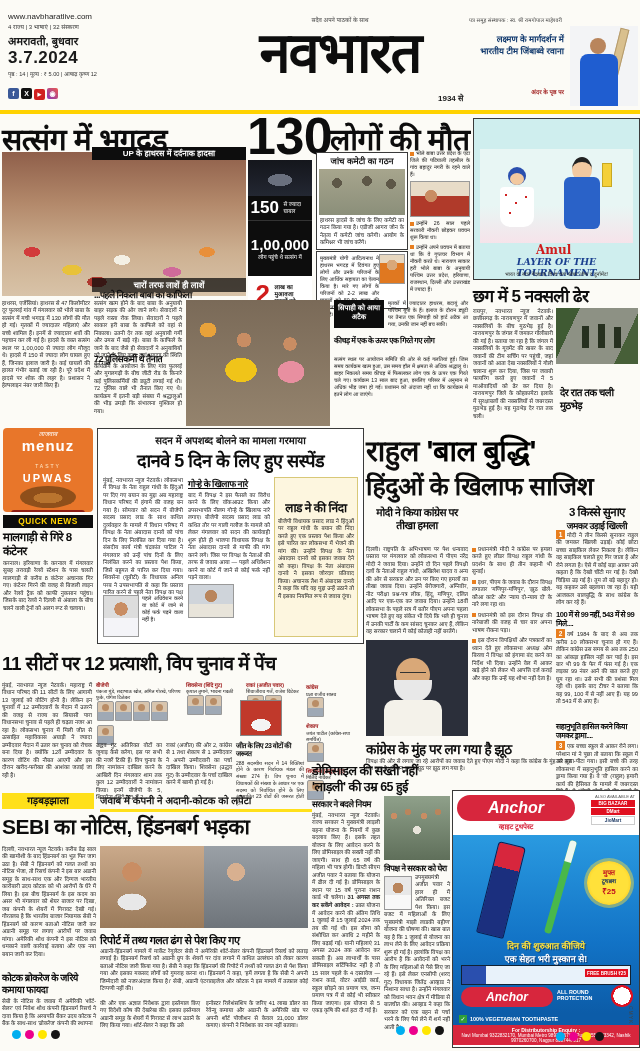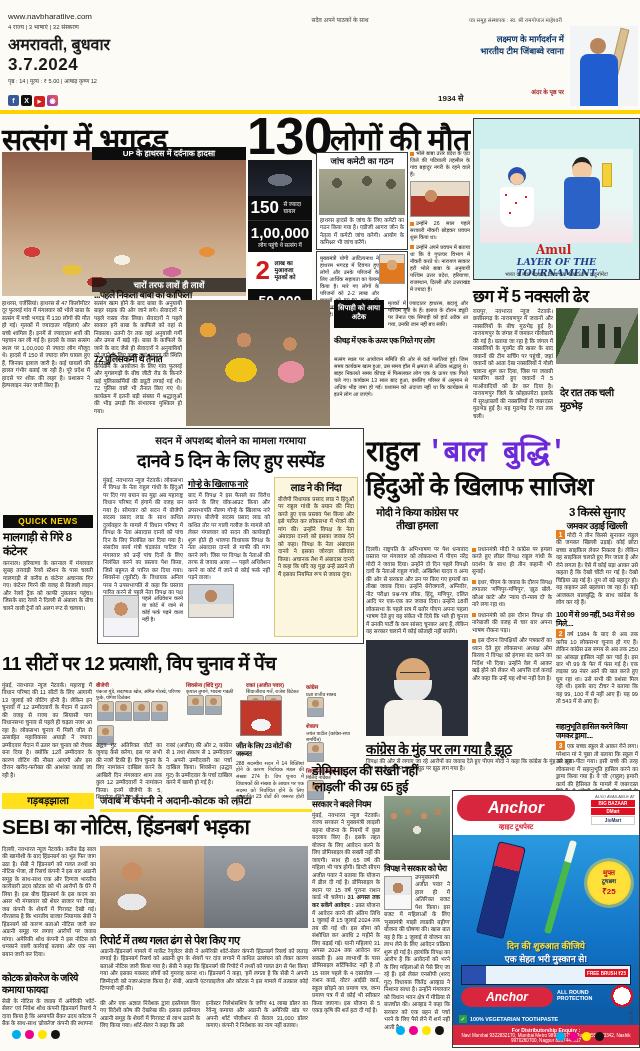--- a/index.html
+++ b/index.html
@@ -28,29 +28,30 @@
 </style>
 </head>
 <body>
 
 <div class="page">
 
   <div class="abs" style="left:0;top:0;width:640px;height:110px;">
     <div class="abs" style="left:8px;top:12px;width:160px;">
       <div style="font-size:8px;color:#222;">www.navbharatlive.com</div>
       <div style="font-size:6px;margin-top:2px;color:#333;">4 राज्य | 3 भाषाएं | 32 संस्करण</div>
-      <div style="font-size:16px;font-weight:bold;margin-top:2px;">अमरावती, बुधवार</div>
+      <div style="font-size:11px;font-weight:bold;margin-top:2px;">अमरावती, बुधवार</div>
       <div style="font-size:17px;font-weight:900;letter-spacing:0.5px;">3.7.2024</div>
       <div style="font-size:5.6px;margin-top:2px;color:#333;">पृष्ठ : 14 | मूल्य : ₹ 5.00 | आषाढ़ कृष्ण 12</div>
       <div style="margin-top:4px;">
         <span class="soc" style="background:#3b5998;">f</span><span class="soc" style="background:#111;">X</span><span class="soc" style="background:#d02020;font-size:5px;">▶</span><span class="soc" style="background:linear-gradient(45deg,#8a3ab9,#e95950);">◉</span>
       </div>
     </div>
     <div class="abs center" style="left:225px;top:16px;width:230px;font-size:6px;color:#444;">सदैव अपने पाठकों के साथ</div>
     <div class="abs" style="left:392px;top:16px;width:170px;font-size:5.4px;color:#444;text-align:right;">पत्र समूह संस्थापक : स्व. श्री रामगोपाल माहेश्वरी</div>
+    <div class="abs hd" style="left:222px;top:22px;width:236px;font-size:56px;line-height:1.1;text-align:center;letter-spacing:-2px;">नवभारत</div>
     <div class="abs" style="left:438px;top:92px;font-size:8px;font-weight:bold;">1934 से</div>
 
     <div class="abs" style="left:472px;top:26px;width:166px;height:80px;">
       <div class="abs" style="left:0;top:8px;width:92px;font-size:8.6px;font-weight:bold;color:#123a6e;line-height:1.35;text-align:right;">लक्ष्मण के मार्गदर्शन में भारतीय टीम जिंबाब्वे रवाना</div>
       <div class="abs" style="left:0;top:62px;width:92px;font-size:6px;font-weight:bold;color:#a02020;text-align:right;">अंदर के पृष्ठ पर</div>
       <div class="abs" style="left:98px;top:0;width:68px;height:80px;background:#f3f4f6;overflow:hidden;">
         <div class="abs" style="left:44px;top:2px;width:7px;height:52px;background:#d9c08e;transform:rotate(14deg);border:1px solid #b49b6e;"></div>
         <div class="abs" style="left:20px;top:12px;width:16px;height:16px;border-radius:50%;background:#b9855c;"></div>
         <div class="abs" style="left:10px;top:28px;width:38px;height:52px;border-radius:8px 8px 0 0;background:#1f5dd0;"></div>
       </div>
@@ -73,21 +74,21 @@
 
   <div class="abs hd" style="left:330px;top:118px;font-size:30px;">लोगों की मौत</div>
   <div class="abs center" style="left:92px;top:147px;width:154px;height:13px;background:#0d0d0d;color:#fff;font-size:8px;font-weight:bold;line-height:13px;">UP के हाथरस में दर्दनाक हादसा</div>
 
   <div class="abs" style="left:248px;top:160px;width:64px;height:262px;background:#0d0d0d;color:#fff;">
     <div style="height:36px;background:radial-gradient(20px 10px at 32px 20px,#6a707e 60%,transparent 61%),linear-gradient(180deg,#14161c,#232732);"></div>
     <div class="center" style="padding:2px 2px;">
       <span style="font-size:17px;font-weight:900;">150</span>
       <span style="font-size:5.6px;display:inline-block;width:26px;text-align:left;line-height:1.2;">से ज्यादा घायल</span>
     </div>
-    <div class="center" style="border-top:1px solid #333;padding:3px 2px;">
+    <div class="center" style="border-top:1px solid #333;padding:15px 2px;">
       <div style="font-size:15px;font-weight:900;">1,00,000</div>
       <div style="font-size:5.6px;">लोग पहुंचे थे सत्संग में</div>
     </div>
     <div class="center" style="background:#fff;color:#111;padding:3px 2px;">
       <span style="font-size:26px;font-weight:900;color:#d01c1c;">2</span>
       <span style="font-size:6px;display:inline-block;width:30px;text-align:left;font-weight:bold;line-height:1.2;">लाख का मुआवजा मृतकों को</span>
     </div>
     <div class="center" style="padding:4px 2px;">
       <div style="font-size:14px;font-weight:900;">50,000</div>
       <div style="font-size:5.6px;">की आर्थिक सहायता घायलों को</div>
@@ -152,58 +153,69 @@
   <div class="abs hd" style="left:473px;top:284px;font-size:17px;">छग में 5 नक्सली ढेर</div>
   <div class="abs" style="left:556px;top:308px;width:82px;height:56px;background:
     linear-gradient(115deg,#3f5a33 0 22%,#8d9184 22% 78%,#475f38 78%);">
     <div class="abs" style="left:26px;top:18px;width:7px;height:22px;background:#26301f;"></div>
     <div class="abs" style="left:42px;top:16px;width:7px;height:24px;background:#26301f;"></div>
     <div class="abs" style="left:58px;top:19px;width:7px;height:21px;background:#26301f;"></div>
   </div>
   <div class="abs hd" style="left:560px;top:386px;width:78px;font-size:10px;white-space:normal;line-height:1.3;">देर रात तक चली मुठभेड़</div>
   <div class="abs bl" style="left:473px;top:308px;width:80px;height:118px;">रायपुर, नवभारत न्यूज नेटवर्क। छत्तीसगढ़ के नारायणपुर में जवानों और नक्सलियों के बीच मुठभेड़ हुई है। नारायणपुर के जंगल में जमकर गोलीबारी की गई है। बताया जा रहा है कि जंगल में नक्सलियों के मूवमेंट की खबर के बाद जवानों की टीम सर्चिंग पर पहुंची, जहां जवानों को आता देख नक्सलियों ने गोली चलाना शुरू कर दिया, जिस पर जवाबी फायरिंग करते हुए जवानों ने 5 माओवादियों को ढेर कर दिया है। नारायणपुर जिले के कोहकामेटा इलाके में सुरक्षाबलों की नक्सलियों से जबरदस्त मुठभेड़ हुई है। यह मुठभेड़ देर रात तक चली।</div>
 
+  <div class="abs" style="left:3px;top:428px;width:90px;height:84px;background:#e8762a;border-radius:4px;overflow:hidden;">
+    <div class="center" style="color:#fff;font-size:6px;padding-top:2px;font-style:italic;">लाजवाब</div>
+    <div class="center" style="color:#fff;font-size:15px;font-weight:900;letter-spacing:1px;line-height:1;">menuz</div>
+    <div class="center" style="margin-top:1px;">
+      <span style="color:#ffe9c8;font-size:5px;letter-spacing:2px;">TASTY</span>
+      <div style="color:#fff;font-size:11px;font-weight:900;letter-spacing:2px;">UPWAS</div>
+    </div>
+    <div style="margin:2px auto 0;width:56px;height:22px;background:radial-gradient(24px 9px at 28px 12px,#b9742e 60%,#8f4f1a 61%);border-radius:50%;"></div>
+    <div class="center" style="margin:2px 8px 0;background:#8f1d14;color:#fff;font-size:8px;font-weight:bold;border-radius:3px;padding:1px 0;">सिंघाड़ा आटा</div>
+    <div class="abs" style="left:-14px;top:36px;font-size:4px;color:#fff;transform:rotate(-90deg);">Buy online at</div>
+  </div>
   <div class="abs center" style="left:3px;top:515px;width:90px;height:13px;background:#0d0d0d;color:#ffd200;font-size:8.4px;font-weight:900;line-height:13px;letter-spacing:0.5px;">QUICK NEWS</div>
   <div class="abs hd" style="left:3px;top:531px;width:90px;font-size:11.5px;white-space:normal;line-height:1.2;">मालगाड़ी से गिरे 8 कंटेनर</div>
   <div class="abs bl" style="left:3px;top:560px;width:90px;height:80px;">करनाल। हरियाणा के करनाल में मंगलवार सुबह तरावड़ी रेलवे स्टेशन के पास चलती मालगाड़ी से करीब 8 कंटेनर अचानक गिर गए। कंटेनर गिरने की वजह से बिजली लाइन और रेलवे ट्रैक को काफी नुकसान पहुंचा। जिसके बाद रेलवे ने दिल्ली से अंबाला के बीच चलने वाली ट्रेनों को अलग रूट से चलाया।</div>
 
   <div class="abs boxed" style="left:97px;top:428px;width:265px;height:214px;background:#fff;">
     <div class="center" style="font-size:10px;font-weight:bold;padding-top:4px;">सदन में अपशब्द बोलने का मामला गरमाया</div>
     <div class="center hd" style="font-size:18px;margin-top:1px;">दानवे 5 दिन के लिए हुए सस्पेंड</div>
     <div class="abs bl" style="left:5px;top:48px;width:80px;height:116px;">मुंबई, नवभारत न्यूज नेटवर्क। लोकसभा में विपक्ष के नेता राहुल गांधी के हिंदुओं पर दिए गए बयान का मुद्दा अब महाराष्ट्र विधान परिषद में हंगामे की वजह बन गया है। सोमवार को सदन में बीजेपी सदस्य प्रसाद लाड के साथ कथित दुर्व्यवहार के मामले में विधान परिषद में विपक्ष के नेता अंबादास दानवे को पांच दिन के लिए निलंबित कर दिया गया है। संसदीय कार्य मंत्री चंद्रकांत पाटिल ने मंगलवार को उन्हें पांच दिनों के लिए निलंबित करने का प्रस्ताव पेश किया, जिसे बहुमत से पारित कर दिया गया। शिवसेना (यूबीटी) के विधायक अनिल परब ने उपसभापति से कहा कि प्रस्ताव पारित करने से पहले नेता विपक्ष का पक्ष सुना जाए।</div>
     <div class="abs" style="left:5px;top:166px;width:34px;height:40px;background:radial-gradient(11px 11px at 17px 13px,#c98d63 60%,transparent 61%),linear-gradient(180deg,#ddd 55%,#f4f4f8 55%);border:0.5px solid #999;"></div>
     <div class="abs bl" style="left:44px;top:166px;width:41px;height:42px;font-size:5.2px;">पहले अधिवेशन करने या कोर्ट में जाने से कोई फर्क पड़ने वाला नहीं है।</div>
     <div class="abs" style="left:90px;top:48px;width:82px;">
       <div class="hd" style="font-size:9px;text-decoration:underline;">गोऱ्हे के खिलाफ नारे</div>
       <div class="bl" style="margin-top:2px;">बाद में विपक्ष ने इस फैसले का विरोध करने के लिए वॉकआउट किया और उपसभापति नीलम गोऱ्हे के खिलाफ नारे लगाए। बीजेपी सदस्य प्रसाद लाड को कथित तौर पर गाली गलौज के मामले को लेकर मंगलवार को सदन की कार्यवाही शुरू होते ही भाजपा विधायक विपक्ष के नेता अंबादास दानवे से माफी की मांग करने लगे। जिस पर विपक्ष के नेताओं की तरफ से जवाब आया — पहले अधिवेशन करने या कोर्ट में जाने से कोई फर्क नहीं पड़ने वाला।</div>
       <div style="margin-top:2px;width:44px;height:32px;background:radial-gradient(10px 10px at 22px 11px,#b9855c 60%,transparent 61%),linear-gradient(180deg,#cfd4da 60%,#e8e4da 60%);border:0.5px solid #999;"></div>
     </div>
     <div class="abs" style="left:176px;top:48px;width:84px;height:160px;background:#fdf6df;border:0.5px solid #d8c878;box-sizing:border-box;padding:2px 3px;">
-      <div class="hd center" style="font-size:10px;">लाड ने की निंदा</div>
+      <div class="hd center" style="font-size:12px;margin-top:19px;">लाड ने की निंदा</div>
       <div class="bl" style="margin-top:2px;">बीजेपी विधायक प्रसाद लाड ने हिंदुओं पर राहुल गांधी के बयान की निंदा करते हुए एक प्रस्ताव पेश किया और इसे पारित कर लोकसभा में भेजने की मांग की। उन्होंने विपक्ष के नेता अंबादास दानवे को इसका जवाब देने को कहा। विपक्ष के नेता अंबादास दानवे ने इसका जोरदार प्रतिवाद किया। अचानक तैश में अंबादास दानवे ने कहा कि यदि वह मुद्दा उन्हें उठाने तो मैं इसका नियमित रूप से जवाब दूंगा।</div>
     </div>
   </div>
 
   <div class="abs" style="left:366px;top:430px;white-space:nowrap;">
-    <span class="hd" style="font-size:29px;">राहुल </span><span class="hd" style="font-size:29px;color:#6d28d9;font-family:Liberation Mono, monospace;">'बाल बुद्धि'</span>
+    <span class="hd" style="font-size:29px;">राहुल </span><span class="hd" style="font-size:29px;color:#000000;">'बाल बुद्धि'</span>
   </div>
   <div class="abs hd" style="left:366px;top:468px;font-size:25px;">हिंदुओं के खिलाफ साजिश</div>
   <div class="abs center hd" style="left:366px;top:506px;width:102px;font-size:10.5px;white-space:normal;line-height:1.25;">मोदी ने किया कांग्रेस पर तीखा हमला</div>
   <div class="abs center" style="left:556px;top:504px;width:82px;">
     <div class="hd" style="font-size:11.5px;">3 किस्से सुनाए</div>
     <div class="hd" style="font-size:9px;">जमकर उड़ाई खिल्ली</div>
   </div>
   <div class="abs bl" style="left:366px;top:546px;width:102px;height:92px;">दिल्ली। राष्ट्रपति के अभिभाषण पर पेश धन्यवाद प्रस्ताव पर मंगलवार को लोकसभा में पीएम नरेंद्र मोदी ने जवाब दिया। उन्होंने दो दिन पहले विपक्षी दलों के नेताओं राहुल गांधी, अखिलेश यादव व अन्य की ओर से सरकार और उन पर किए गए हमलों का तीखा जवाब दिया। उन्होंने बेरोजगारी, अग्निवीर, नीट परीक्षा प्रश्न-पत्र लीक, हिंदू, मणिपुर, दलित आदि पर एक-एक कर जवाब दिया। उन्होंने 18वीं लोकसभा के पहले सत्र में बतौर पीएम अपना पहला भाषण देते हुए यह संकेत भी दिये कि भले ही चुनाव में उनकी पार्टी के कम सांसद चुनकर आए हैं, लेकिन वह सरकार चलाने में कोई कोताही नहीं बरतेंगे।</div>
   <div class="abs" style="left:366px;top:640px;width:102px;height:96px;background:#2b2f3a;overflow:hidden;">
     <div class="abs" style="left:30px;top:18px;width:34px;height:34px;border-radius:50%;background:#d9a878;"></div>
     <div class="abs" style="left:28px;top:40px;width:38px;height:22px;border-radius:0 0 18px 18px;background:#e8e8e8;"></div>
     <div class="abs" style="left:18px;top:60px;width:58px;height:36px;border-radius:10px 10px 0 0;background:#f4f2ea;"></div>
     <div class="abs" style="left:34px;top:26px;width:26px;height:6px;border-bottom:1.5px solid #333;"></div>
   </div>
-  <div class="abs hd" style="left:366px;top:740px;font-size:13.5px;text-decoration:underline;">कांग्रेस के मुंह पर लग गया है झूठ</div>
+  <div class="abs hd" style="left:366px;top:740px;font-size:13.5px;">कांग्रेस के मुंह पर लग गया है झूठ</div>
   <div class="abs bl" style="left:366px;top:758px;width:206px;height:28px;">विपक्ष की ओर से लगाए जा रहे आरोपों का जवाब देते हुए पीएम मोदी ने कहा कि कांग्रेस के मुंह पर झूठ लग गया है। लेकिन उनके झूठ पर झूठ लग गया है।</div>
 
   <div class="abs" style="left:472px;top:546px;width:80px;height:190px;">
     <div class="bl"><span class="sq"></span><span>प्रधानमंत्री मोदी ने कांग्रेस पर हमला करते हुए लीडर विपक्ष राहुल गांधी के प्रदर्शन के साथ ही तीन कहानी भी सुनाईं।</span></div>
     <div class="bl" style="margin-top:3px;"><span class="sq"></span><span>इधर, पीएम के जवाब के दौरान विपक्ष लगातार 'मणिपुर-मणिपुर', 'झूठ बोले-कौआ काटे' और 'न्याय दो-न्याय दो' के नारे लगा रहा था।</span></div>
     <div class="bl" style="margin-top:3px;"><span class="sq"></span><span>प्रधानमंत्री को इस दौरान विपक्ष की नारेबाजी की वजह से चार बार अपना भाषण रोकना पड़ा।</span></div>
     <div class="bl" style="margin-top:3px;"><span class="sq"></span><span>इस दौरान विपक्षियों और पत्रकारों का ध्यान देते हुए लोकसभा अध्यक्ष ओम बिरला ने विपक्ष को हंगामा बंद करने का निर्देश भी दिया। उन्होंने वेल में आकर खड़े होने को लेकर भी आपत्ति दर्ज कराई और कहा कि उन्हें यह शोभा नहीं देता है।</span></div>
   </div>
 
   <div class="abs" style="left:556px;top:530px;width:82px;height:258px;">

